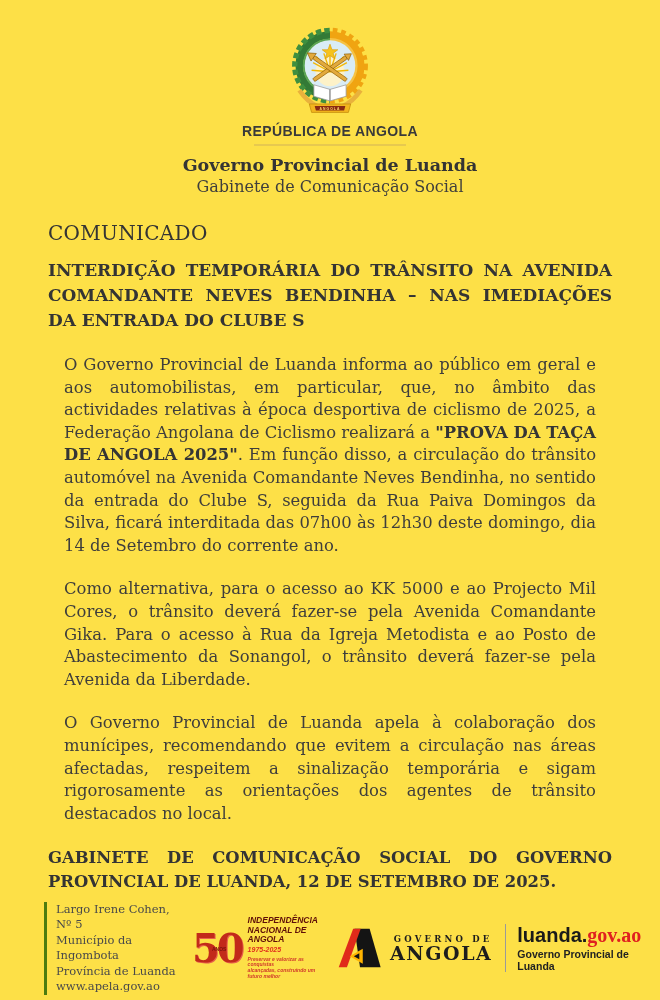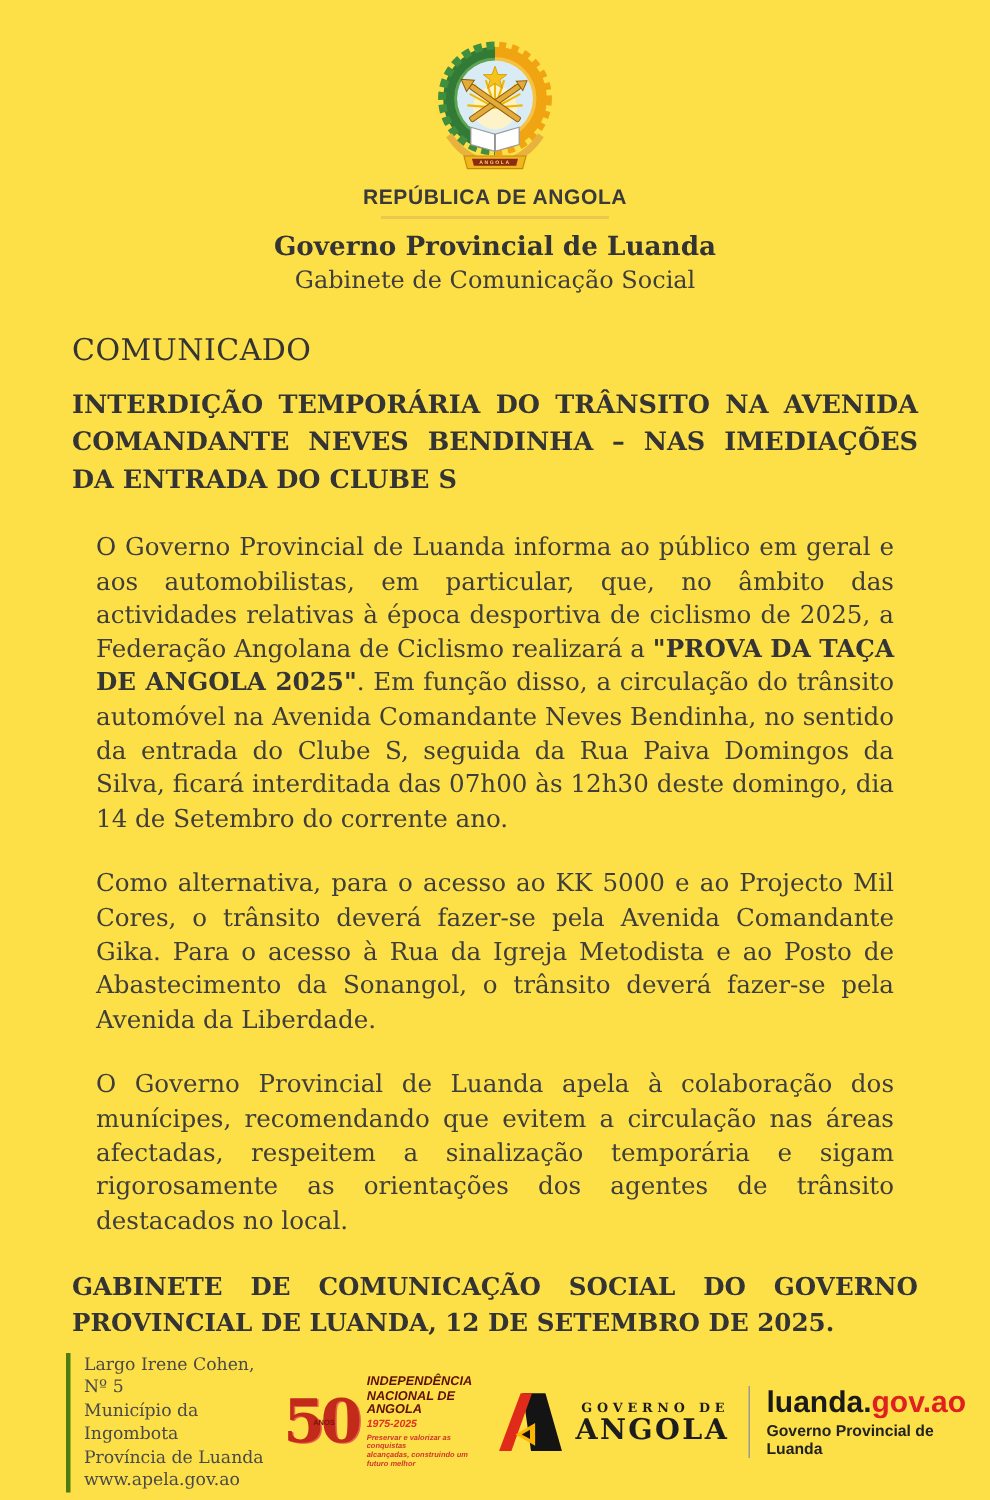--- a/index.html
+++ b/index.html
@@ -49,21 +49,21 @@
 
   .govao{display:flex;align-items:center;margin-left:14px;text-align:right;}
   .a-icon{display:block;}
   .gov-words{margin-left:8px;font-family:"DejaVu Serif",serif;color:#1d1d1d;}
   .gov-top{font-size:8.5px;letter-spacing:3.2px;font-weight:bold;}
   .gov-bottom{font-size:19px;letter-spacing:1.6px;font-weight:bold;line-height:19px;}
 
   .vdiv{width:1px;height:48px;background:#9a9a9a;margin:0 11px 0 13px;}
   .luanda .domain{font-family:"Liberation Sans",sans-serif;font-weight:bold;
                   font-size:20px;line-height:22px;color:#1a1a1a;}
-  .luanda .domain .red{color:#e02020;}
+  .luanda .domain .red{color:#e02020;font-family:Liberation Serif, serif;}
   .luanda .sub{font-family:"Liberation Sans",sans-serif;font-weight:bold;
                font-size:10.5px;color:#222;margin-top:2px;}
 </style>
 </head>
 <body>
 
 <div class="page">
 
   <header class="doc-header">
     <svg class="emblem" width="92" height="94" viewBox="0 0 120 122">

